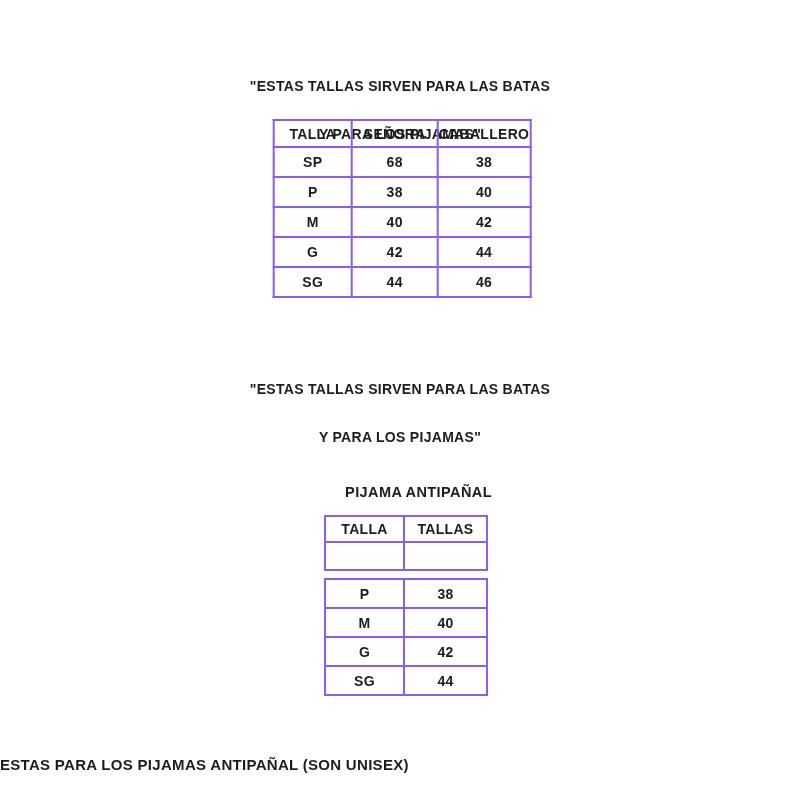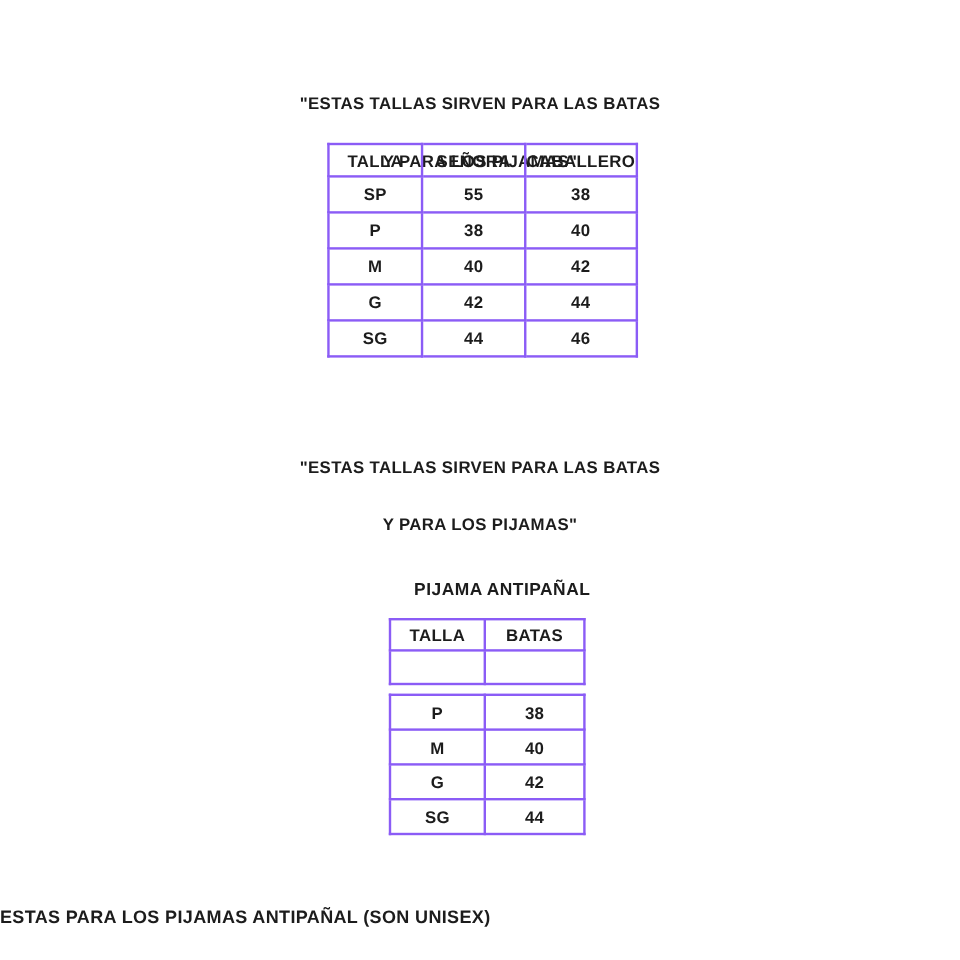--- a/index.html
+++ b/index.html
@@ -71,21 +71,21 @@
     <thead>
       <tr>
         <th class="c0">TALLA</th>
         <th class="c1">SEÑORA</th>
         <th class="c2">CABALLERO</th>
       </tr>
     </thead>
     <tbody>
       <tr>
         <td>SP</td>
-        <td>55</td>
+        <td>68</td>
         <td>38</td>
       </tr>
       <tr>
         <td>P</td>
         <td>38</td>
         <td>40</td>
       </tr>
       <tr>
         <td>M</td>
         <td>40</td>
@@ -108,21 +108,21 @@
     <div>"ESTAS TALLAS SIRVEN PARA LAS BATAS</div>
     <div>Y PARA LOS PIJAMAS"</div>
   </div>
 
   <div class="section-title">PIJAMA ANTIPAÑAL</div>
 
   <table class="t2a">
     <thead>
       <tr>
         <th class="c0">TALLA</th>
-        <th class="c1">BATAS</th>
+        <th class="c1">TALLAS</th>
       </tr>
     </thead>
     <tbody>
       <tr>
         <td></td>
         <td></td>
       </tr>
     </tbody>
   </table>
 

